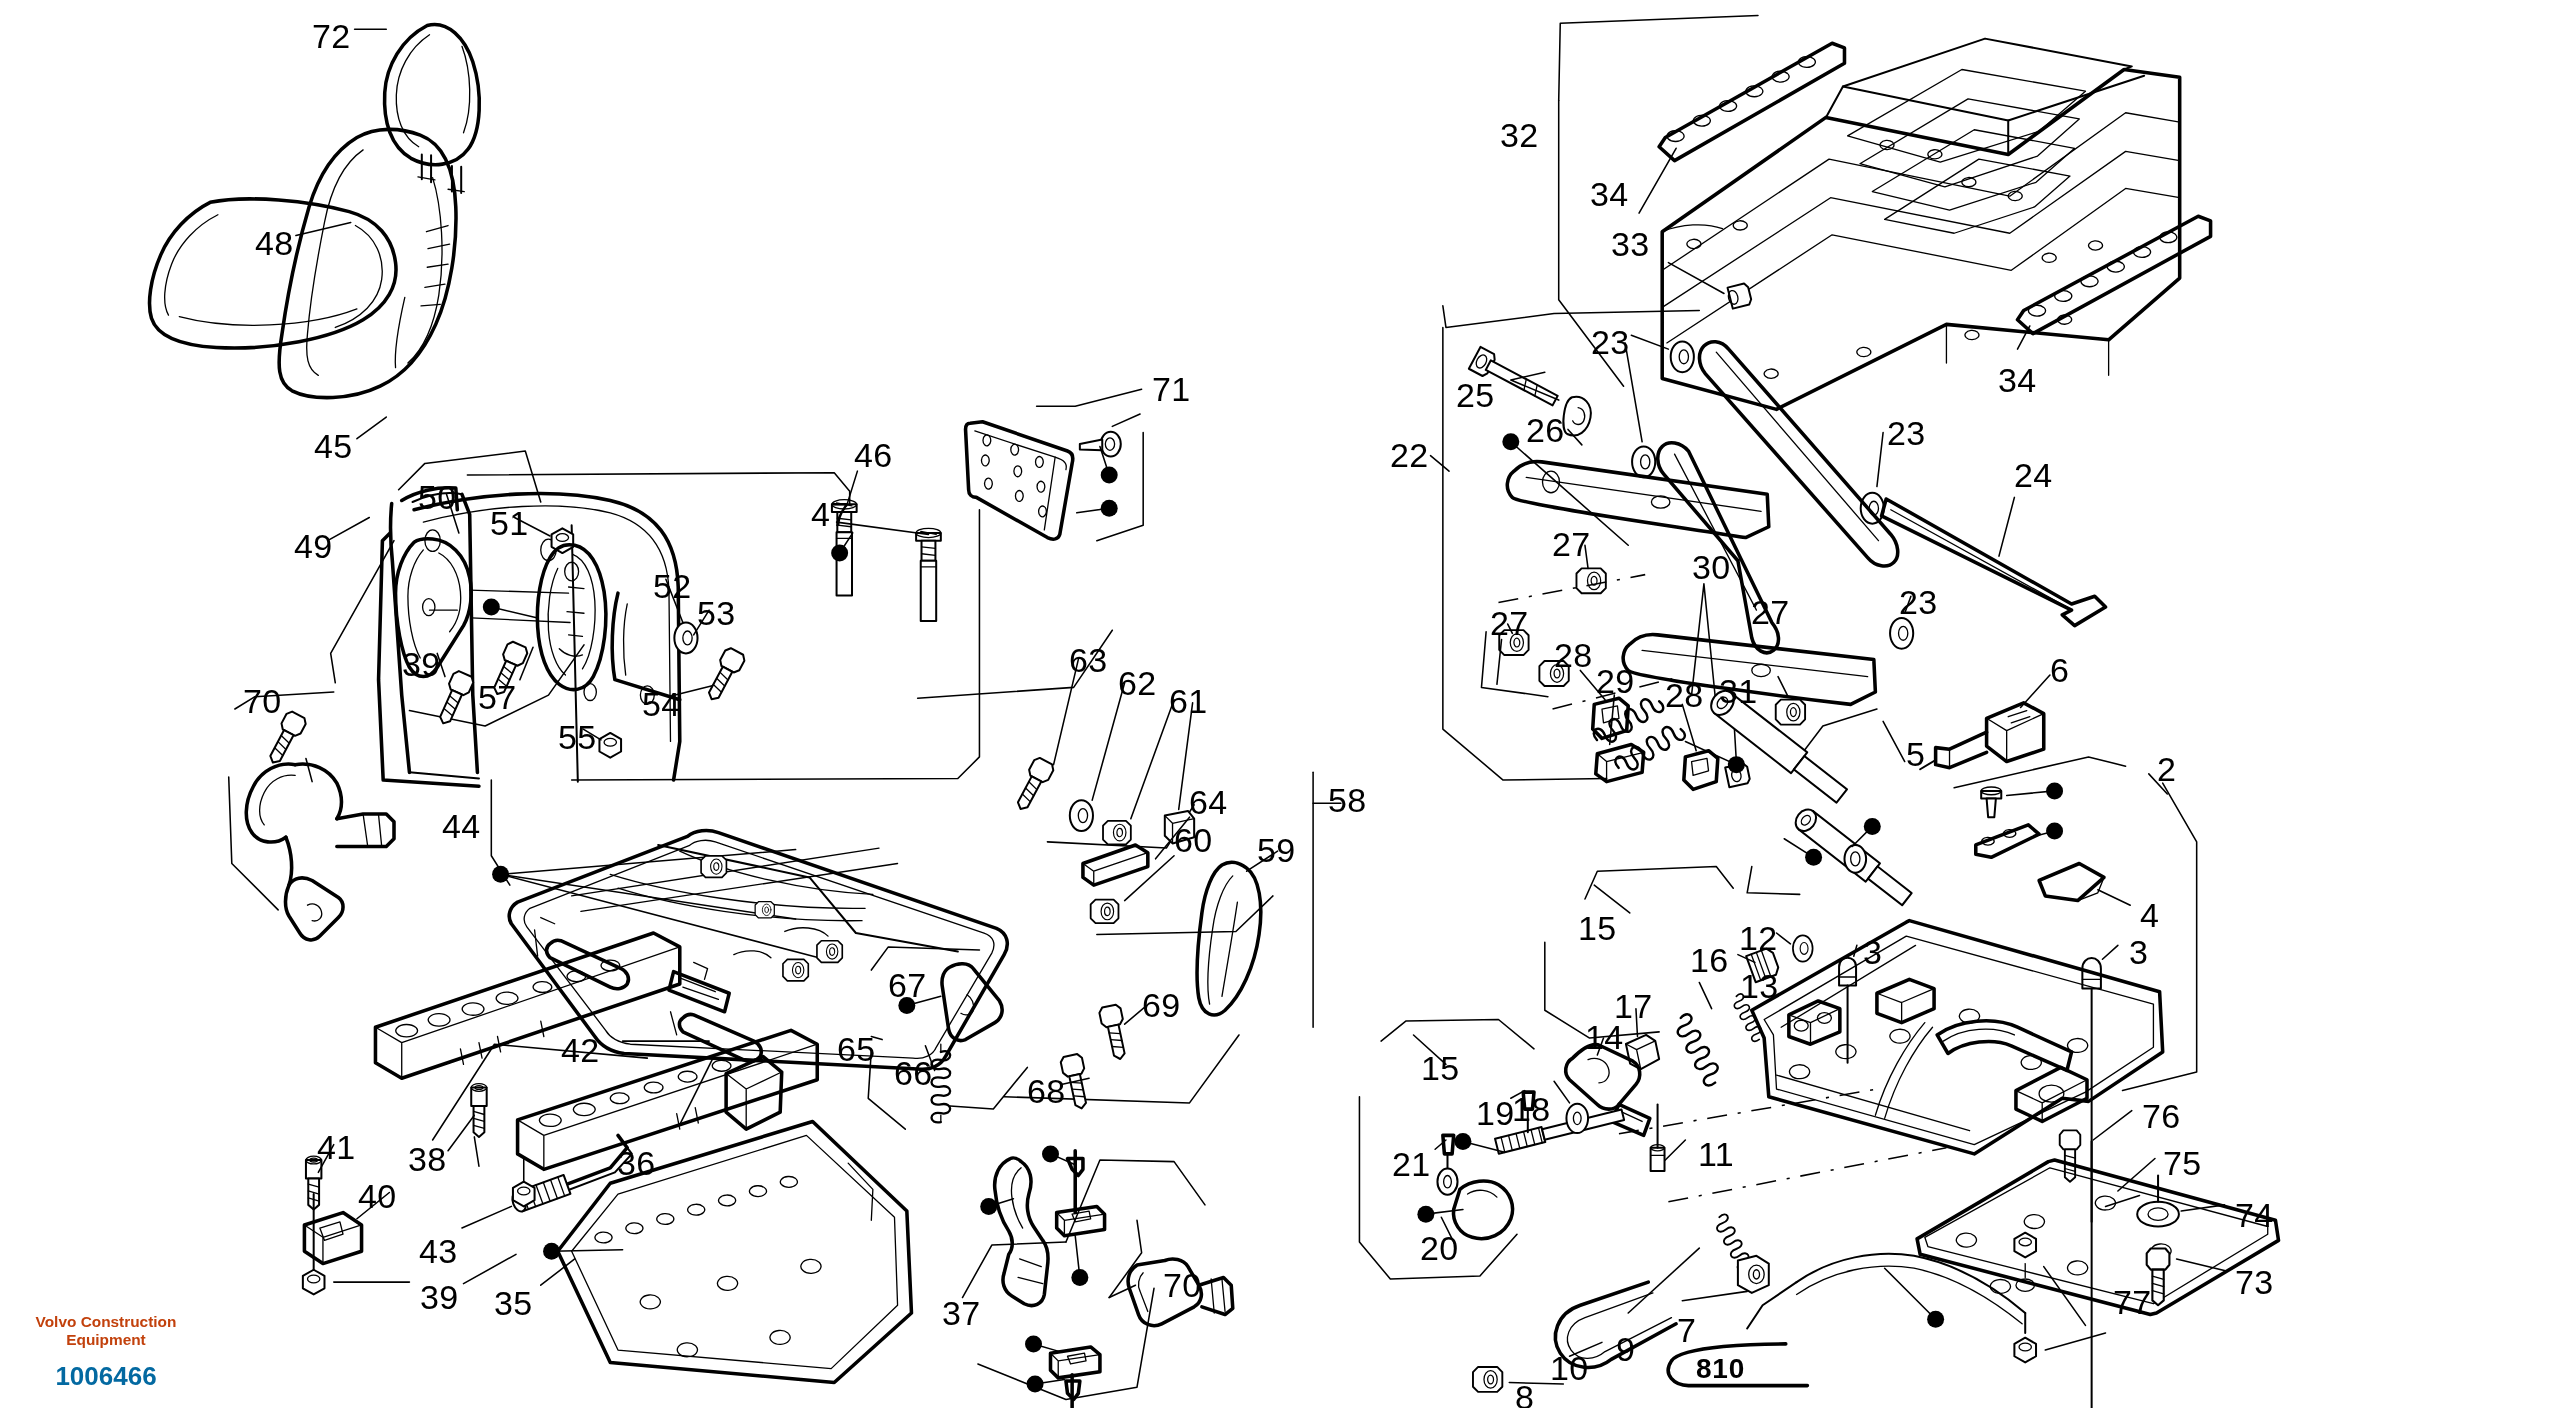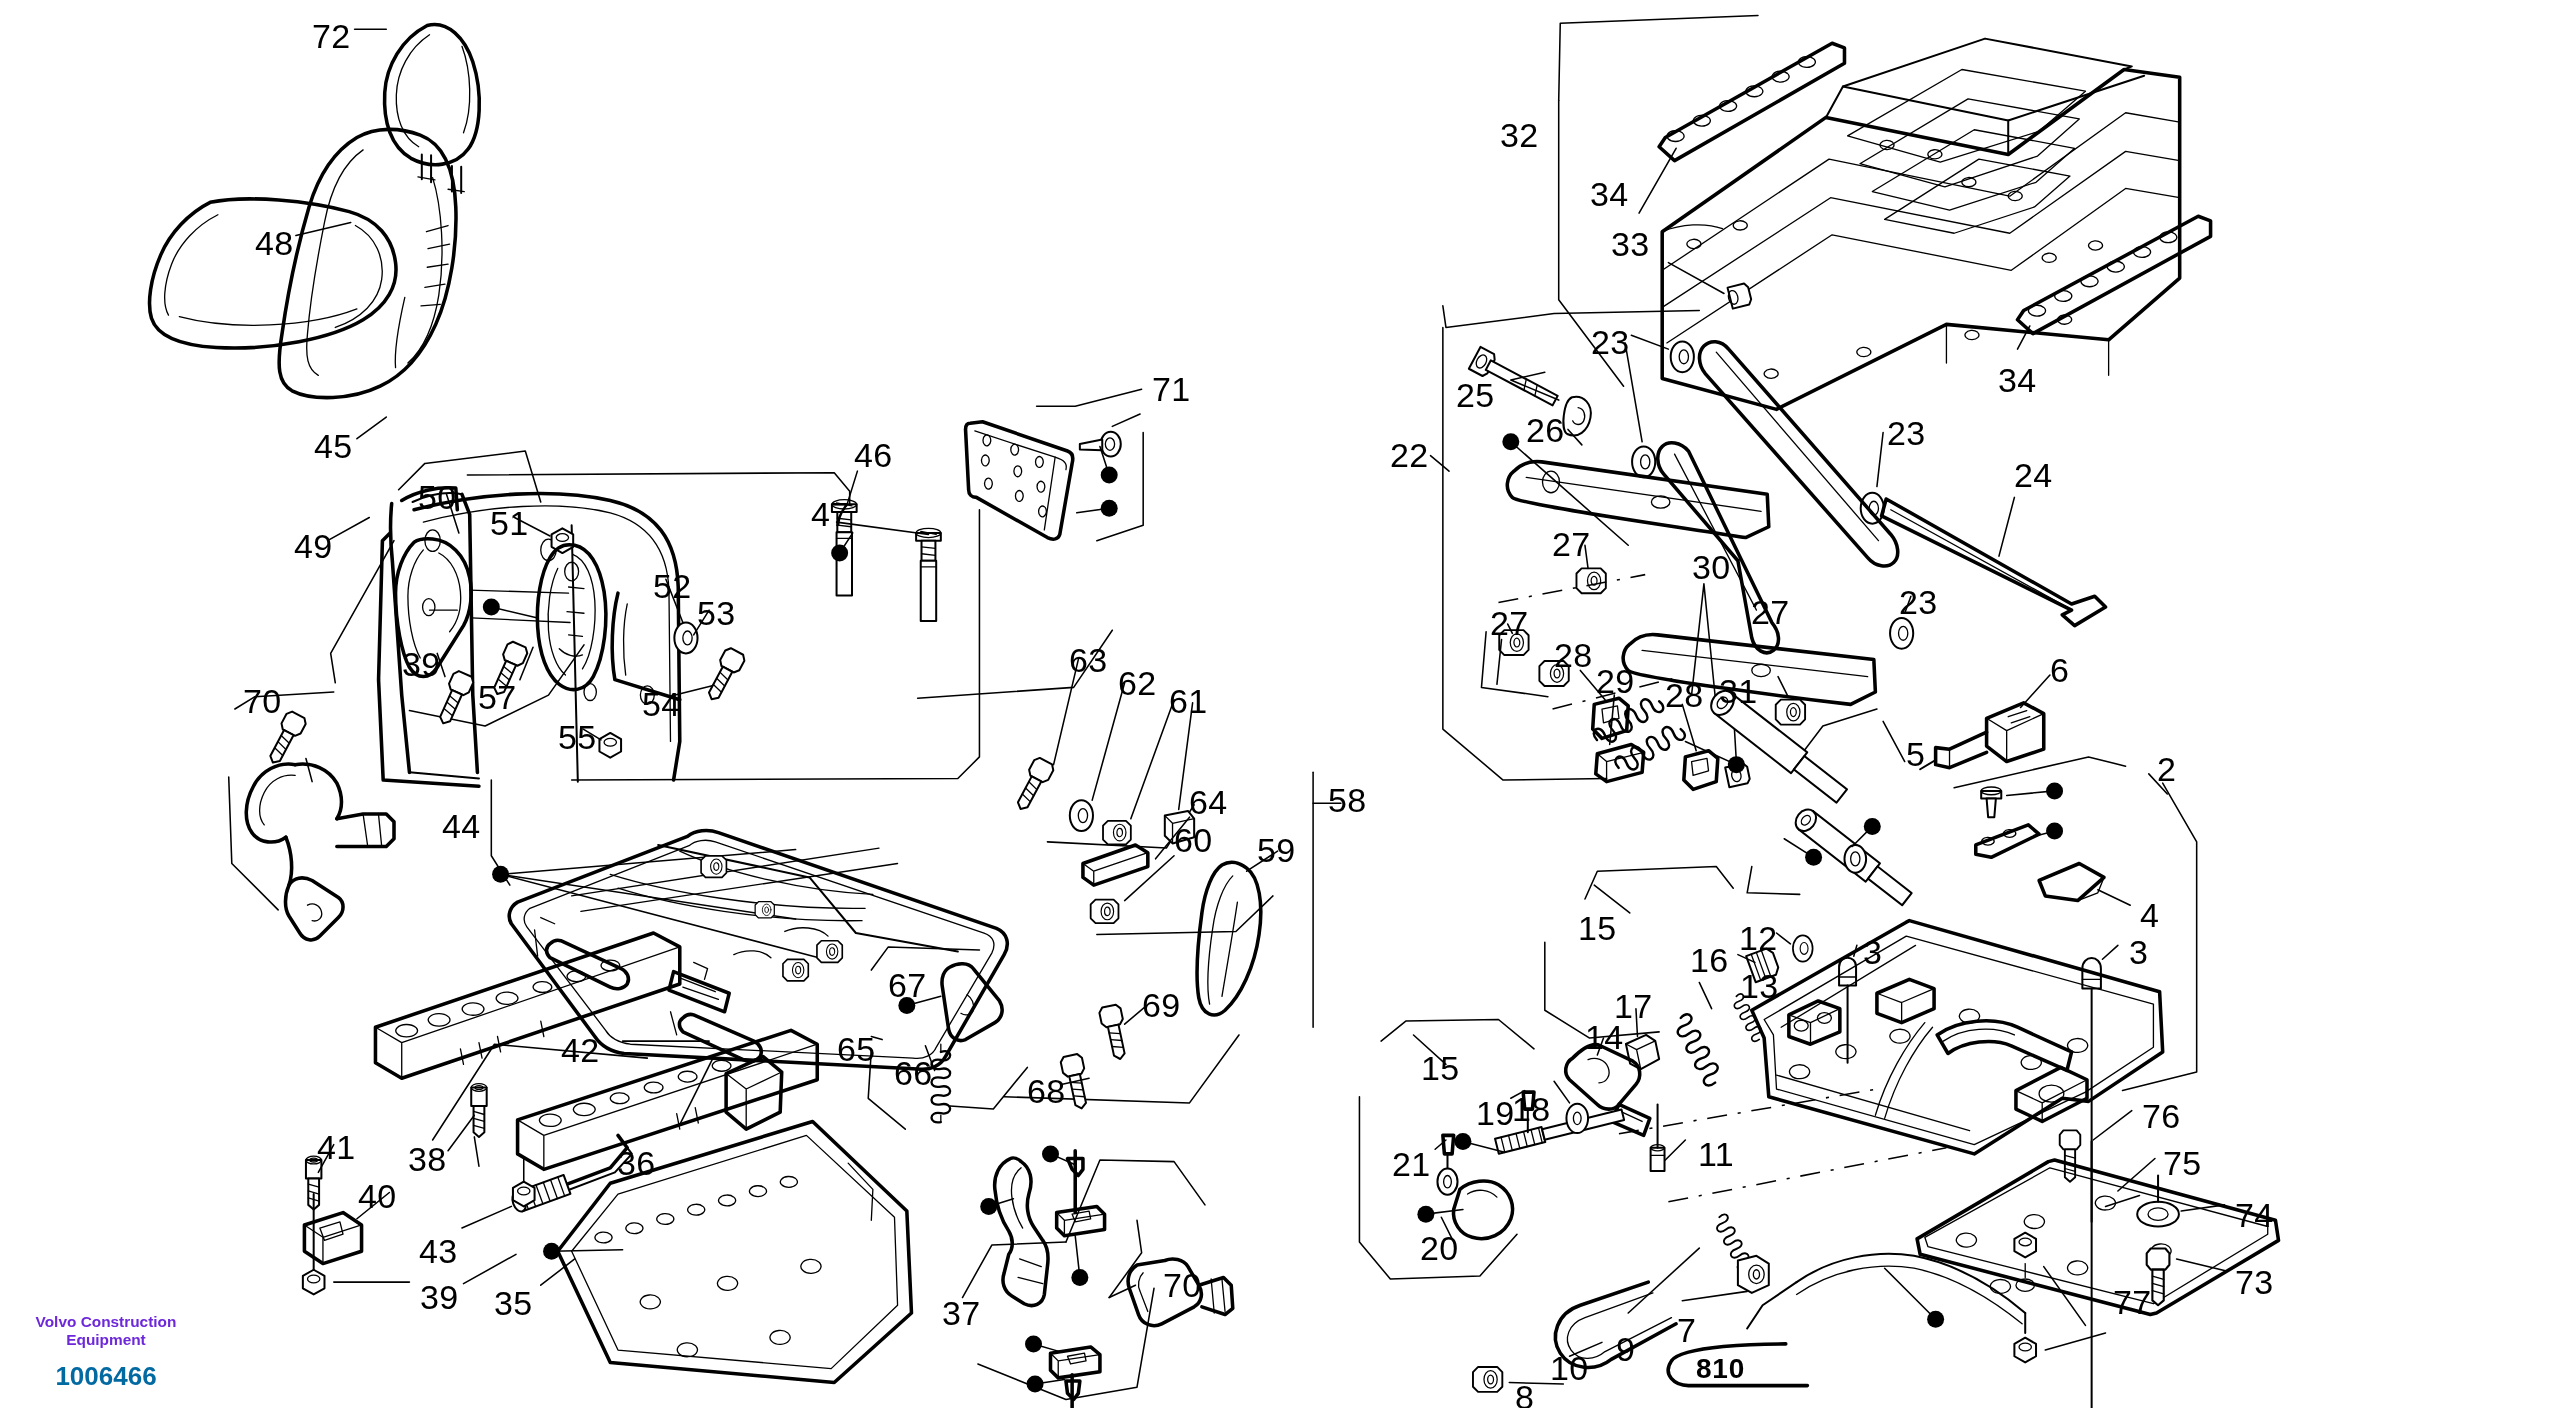--- a/index.html
+++ b/index.html
@@ -22,21 +22,21 @@
     letter-spacing:0.4px;
   }
   #footer-brand{
     position:absolute;
     left:17px;top:1313px;
     width:178px;
     text-align:center;
     font-size:15.4px;
     font-weight:bold;
     line-height:1.15;
-    color:#6d28d9;
+    color:#c2410c;
   }
   #footer-number{
     position:absolute;
     left:17px;top:1361px;
     width:178px;
     text-align:center;
     font-size:26px;
     font-weight:bold;
     color:#0369a1;
   }

